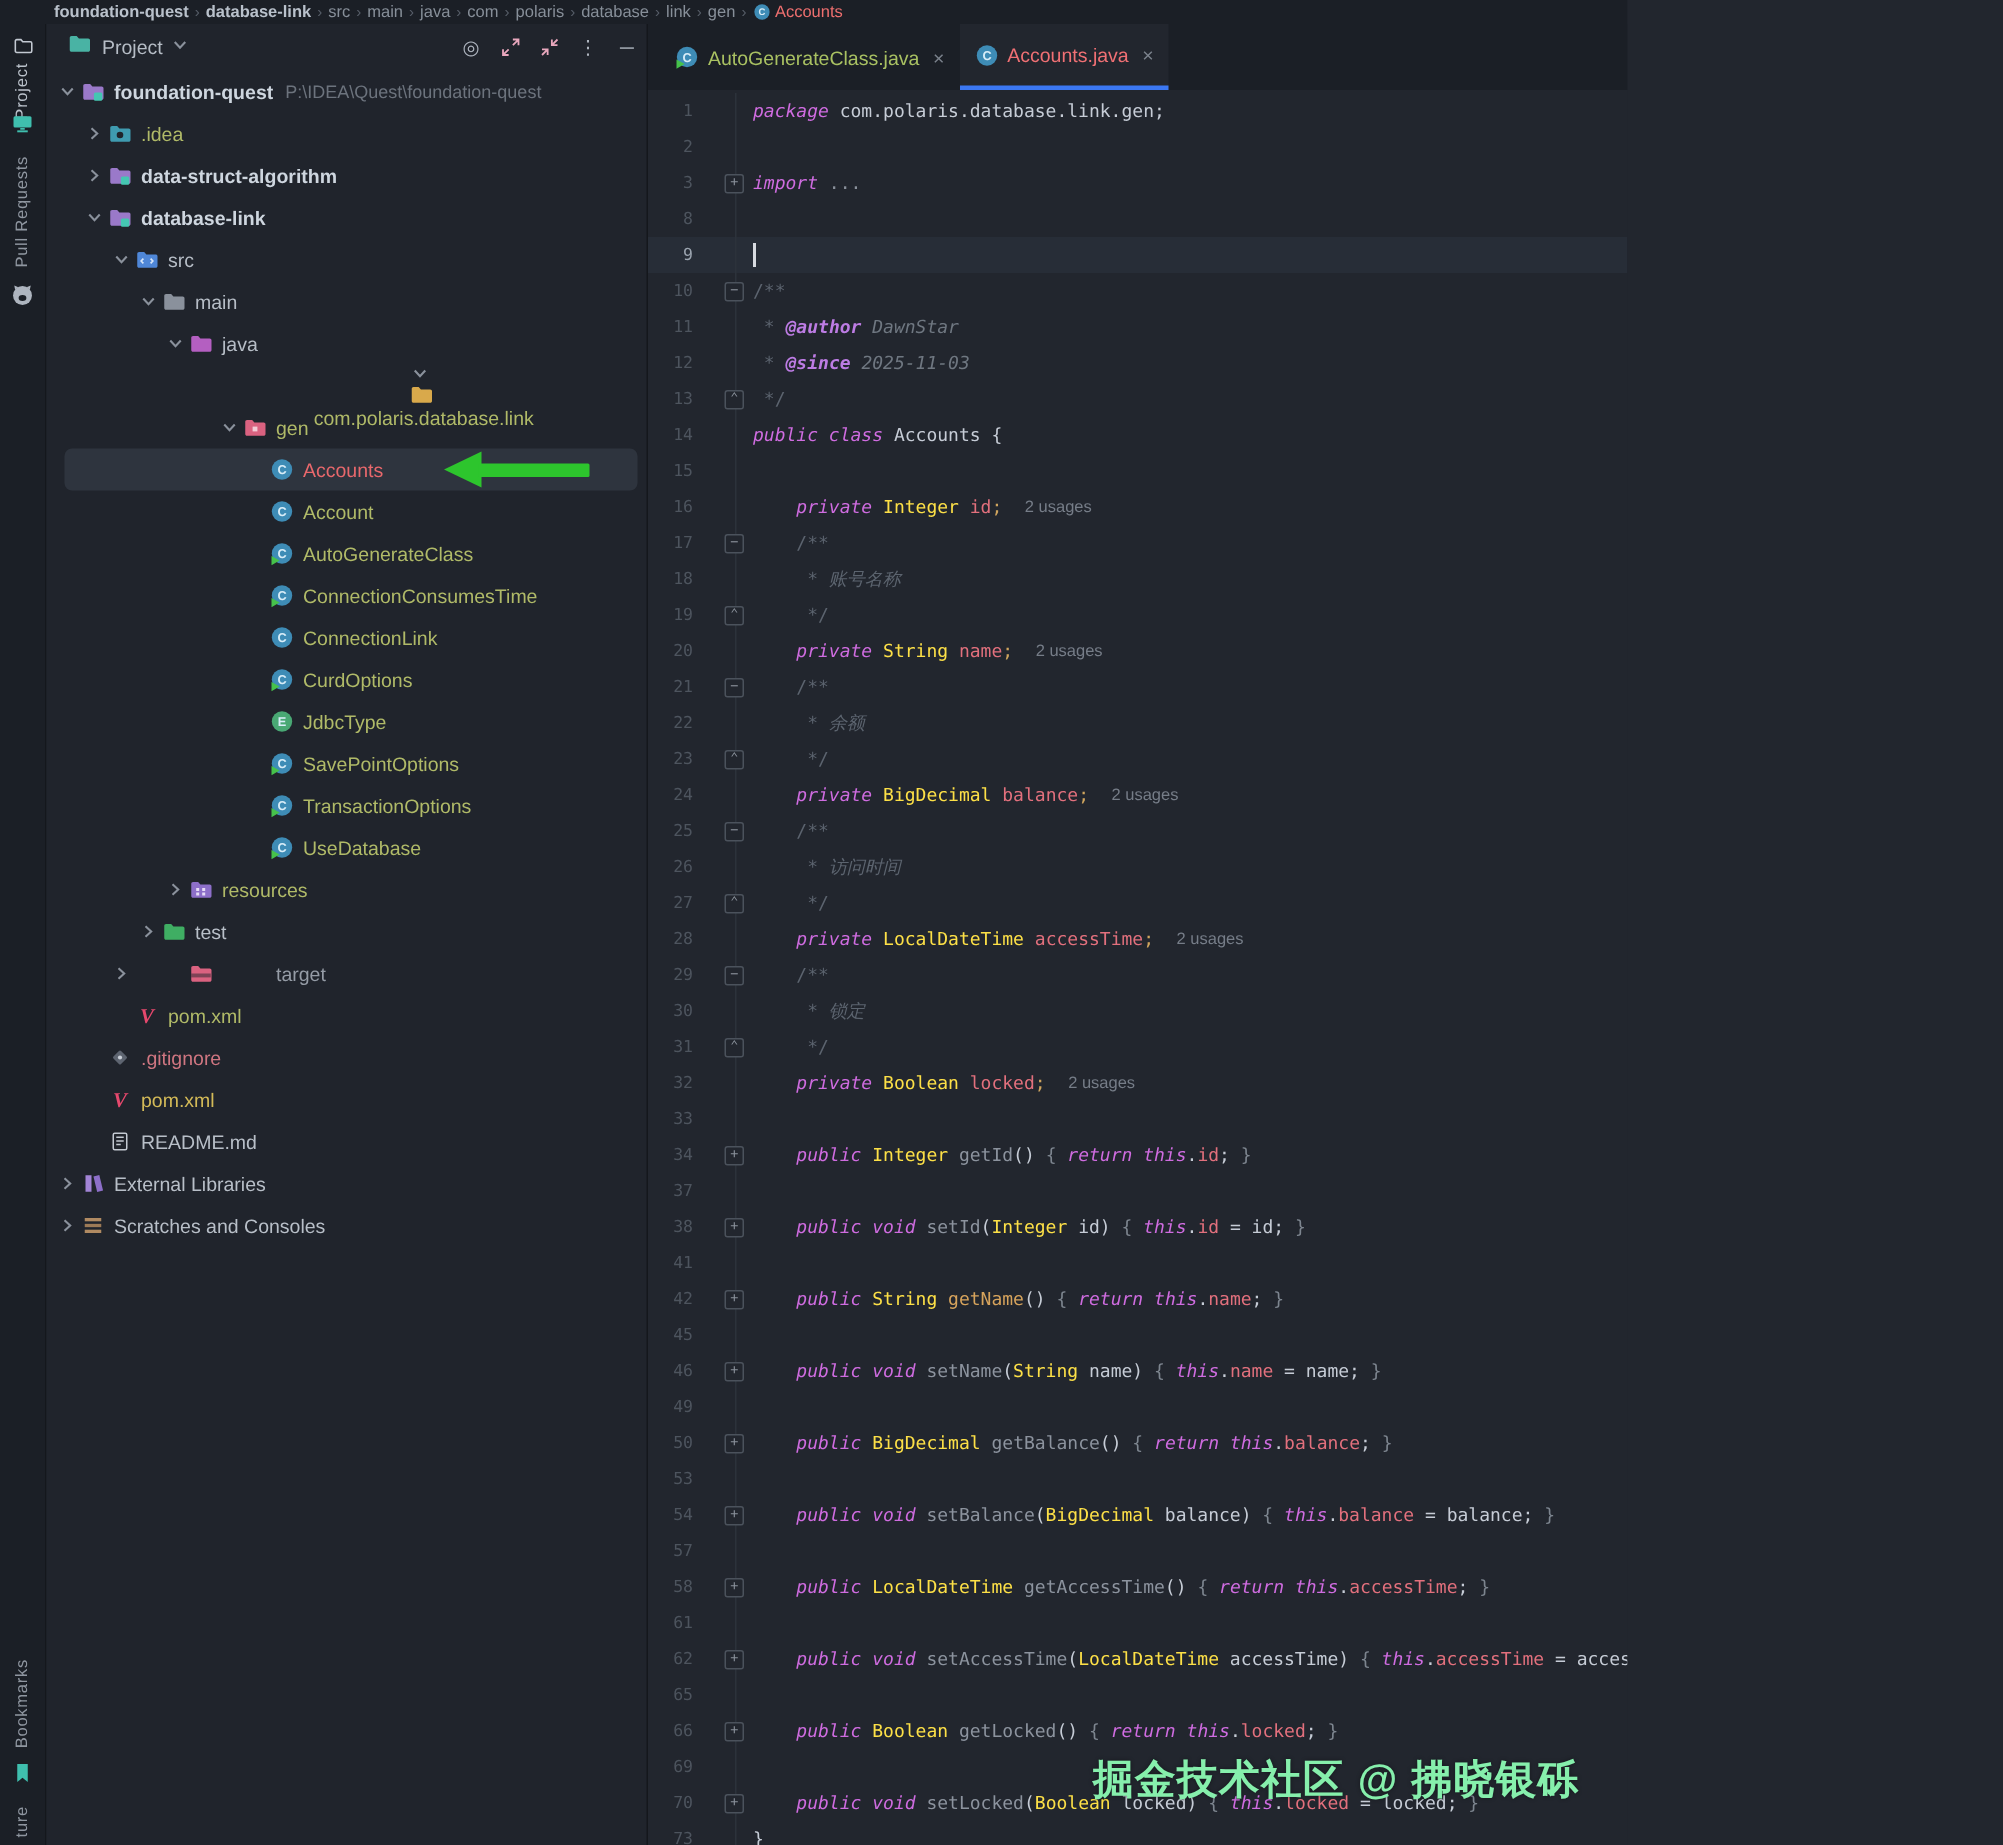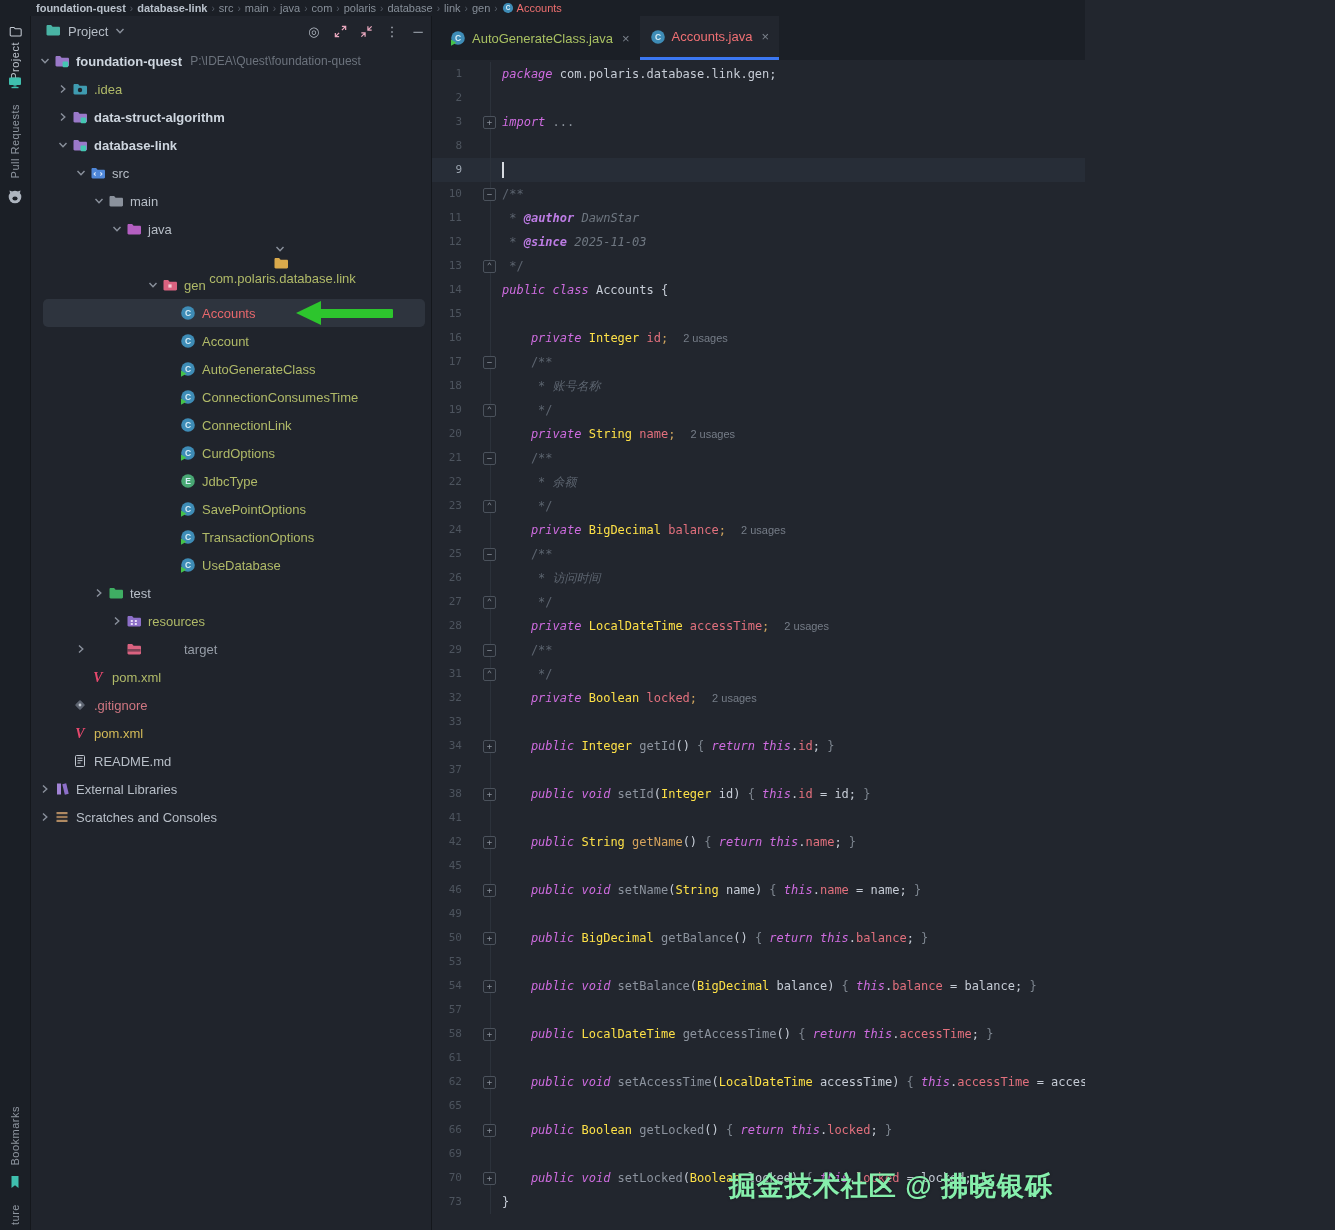--- a/index.html
+++ b/index.html
@@ -429,51 +429,51 @@
             <span class="chev-slot"></span>
             <span class="ticon">
               <svg width="16" height="16" viewBox="0 0 16 16">
                 <circle cx="8" cy="8" r="6.8" fill="#3e8cb6"></circle>
                 <text x="8" y="11" text-anchor="middle" font-size="8.5" font-weight="bold" fill="#d8edf8" font-family="sans-serif">C</text>
                 <path d="M1 15.8V9.6l5.4 3.1z" fill="#46c24b"></path>
               </svg>
             </span>
             <span class="tlabel c-g">UseDatabase</span>
           </div>
-          <div class="trow" style="padding-left: 61px;">
-            <span class="chev-slot">
-              <svg width="12" height="12" viewBox="0 0 12 12">
-                <path d="M4 2.5 7.8 6 4 9.5" stroke="#8a919c" stroke-width="1.4" fill="none"></path>
-              </svg>
-            </span>
-            <span class="ticon">
-              <svg width="16" height="16" viewBox="0 0 16 16">
-                <path d="M1.5 4.2c0-.7.5-1.2 1.2-1.2h3.4l1.5 1.7h6.2c.7 0 1.2.5 1.2 1.2v6.4c0 .7-.5 1.2-1.2 1.2H2.7c-.7 0-1.2-.5-1.2-1.2z" fill="#3fae63"></path>
-              </svg>
-            </span>
-            <span class="tlabel c-lt">test</span>
-          </div>
           <div class="trow" style="padding-left: 79px;">
             <span class="chev-slot">
               <svg width="12" height="12" viewBox="0 0 12 12">
                 <path d="M4 2.5 7.8 6 4 9.5" stroke="#8a919c" stroke-width="1.4" fill="none"></path>
               </svg>
             </span>
             <span class="ticon">
               <svg width="16" height="16" viewBox="0 0 16 16">
                 <path d="M1.5 4.2c0-.7.5-1.2 1.2-1.2h3.4l1.5 1.7h6.2c.7 0 1.2.5 1.2 1.2v6.4c0 .7-.5 1.2-1.2 1.2H2.7c-.7 0-1.2-.5-1.2-1.2z" fill="#8d6fc9"></path>
                 <g fill="#e6dcf6">
                   <rect x="4.8" y="7" width="2" height="2"></rect>
                   <rect x="8.8" y="7" width="2" height="2"></rect>
                   <rect x="4.8" y="10" width="2" height="2"></rect>
                   <rect x="8.8" y="10" width="2" height="2"></rect>
                 </g>
               </svg>
             </span>
             <span class="tlabel c-g">resources</span>
+          </div>
+          <div class="trow" style="padding-left: 61px;">
+            <span class="chev-slot">
+              <svg width="12" height="12" viewBox="0 0 12 12">
+                <path d="M4 2.5 7.8 6 4 9.5" stroke="#8a919c" stroke-width="1.4" fill="none"></path>
+              </svg>
+            </span>
+            <span class="ticon">
+              <svg width="16" height="16" viewBox="0 0 16 16">
+                <path d="M1.5 4.2c0-.7.5-1.2 1.2-1.2h3.4l1.5 1.7h6.2c.7 0 1.2.5 1.2 1.2v6.4c0 .7-.5 1.2-1.2 1.2H2.7c-.7 0-1.2-.5-1.2-1.2z" fill="#3fae63"></path>
+              </svg>
+            </span>
+            <span class="tlabel c-lt">test</span>
           </div>
           <div class="trow" style="padding-left: 43px; gap: 36px;">
             <span class="chev-slot">
               <svg width="12" height="12" viewBox="0 0 12 12">
                 <path d="M4 2.5 7.8 6 4 9.5" stroke="#8a919c" stroke-width="1.4" fill="none"></path>
               </svg>
             </span>
             <span class="ticon">
               <svg width="16" height="16" viewBox="0 0 16 16">
                 <path d="M1.5 4.2c0-.7.5-1.2 1.2-1.2h3.4l1.5 1.7h6.2c.7 0 1.2.5 1.2 1.2v6.4c0 .7-.5 1.2-1.2 1.2H2.7c-.7 0-1.2-.5-1.2-1.2z" fill="#da6280"></path>
@@ -599,20 +599,21 @@
           <div class="cl"><span class="ln">20</span><span class="fd"></span><span class="ct"><span class="tk-kw">    private </span><span class="tk-type">String </span><span class="tk-fld">name</span><span class="tk-semi">;</span><span class="inlay">2 usages</span></span></div>
           <div class="cl"><span class="ln">21</span><span class="fd"><span class="foldbox">−</span></span><span class="ct"><span class="tk-cmt">    /**</span></span></div>
           <div class="cl"><span class="ln">22</span><span class="fd"></span><span class="ct"><span class="tk-cmti">     * 余额</span></span></div>
           <div class="cl"><span class="ln">23</span><span class="fd"><span class="foldbox">⌃</span></span><span class="ct"><span class="tk-cmt">     */</span></span></div>
           <div class="cl"><span class="ln">24</span><span class="fd"></span><span class="ct"><span class="tk-kw">    private </span><span class="tk-type">BigDecimal </span><span class="tk-fld">balance</span><span class="tk-semi">;</span><span class="inlay">2 usages</span></span></div>
           <div class="cl"><span class="ln">25</span><span class="fd"><span class="foldbox">−</span></span><span class="ct"><span class="tk-cmt">    /**</span></span></div>
           <div class="cl"><span class="ln">26</span><span class="fd"></span><span class="ct"><span class="tk-cmti">     * 访问时间</span></span></div>
           <div class="cl"><span class="ln">27</span><span class="fd"><span class="foldbox">⌃</span></span><span class="ct"><span class="tk-cmt">     */</span></span></div>
           <div class="cl"><span class="ln">28</span><span class="fd"></span><span class="ct"><span class="tk-kw">    private </span><span class="tk-type">LocalDateTime </span><span class="tk-fld">accessTime</span><span class="tk-semi">;</span><span class="inlay">2 usages</span></span></div>
           <div class="cl"><span class="ln">29</span><span class="fd"><span class="foldbox">−</span></span><span class="ct"><span class="tk-cmt">    /**</span></span></div>
+          <div class="cl"><span class="ln">30</span><span class="fd"></span><span class="ct"><span class="tk-cmti">     * 锁定</span></span></div>
           <div class="cl"><span class="ln">31</span><span class="fd"><span class="foldbox">⌃</span></span><span class="ct"><span class="tk-cmt">     */</span></span></div>
           <div class="cl"><span class="ln">32</span><span class="fd"></span><span class="ct"><span class="tk-kw">    private </span><span class="tk-type">Boolean </span><span class="tk-fld">locked</span><span class="tk-semi">;</span><span class="inlay">2 usages</span></span></div>
           <div class="cl"><span class="ln">33</span><span class="fd"></span><span class="ct"></span></div>
           <div class="cl"><span class="ln">34</span><span class="fd"><span class="foldbox">+</span></span><span class="ct"><span class="tk-kw">    public </span><span class="tk-type">Integer </span><span class="tk-mth">getId</span><span class="tk-pln">() </span><span class="tk-brc">{ </span><span class="tk-kw">return </span><span class="tk-kw">this</span><span class="tk-pln">.</span><span class="tk-fld">id</span><span class="tk-pln">; </span><span class="tk-brc">}</span></span></div>
           <div class="cl"><span class="ln">37</span><span class="fd"></span><span class="ct"></span></div>
           <div class="cl"><span class="ln">38</span><span class="fd"><span class="foldbox">+</span></span><span class="ct"><span class="tk-kw">    public void </span><span class="tk-mth">setId</span><span class="tk-pln">(</span><span class="tk-type">Integer</span><span class="tk-pln"> id) </span><span class="tk-brc">{ </span><span class="tk-kw">this</span><span class="tk-pln">.</span><span class="tk-fld">id</span><span class="tk-pln"> = id; </span><span class="tk-brc">}</span></span></div>
           <div class="cl"><span class="ln">41</span><span class="fd"></span><span class="ct"></span></div>
           <div class="cl"><span class="ln">42</span><span class="fd"><span class="foldbox">+</span></span><span class="ct"><span class="tk-kw">    public </span><span class="tk-type">String </span><span class="tk-mthy">getName</span><span class="tk-pln">() </span><span class="tk-brc">{ </span><span class="tk-kw">return </span><span class="tk-kw">this</span><span class="tk-pln">.</span><span class="tk-fld">name</span><span class="tk-pln">; </span><span class="tk-brc">}</span></span></div>
           <div class="cl"><span class="ln">45</span><span class="fd"></span><span class="ct"></span></div>
           <div class="cl"><span class="ln">46</span><span class="fd"><span class="foldbox">+</span></span><span class="ct"><span class="tk-kw">    public void </span><span class="tk-mth">setName</span><span class="tk-pln">(</span><span class="tk-type">String</span><span class="tk-pln"> name) </span><span class="tk-brc">{ </span><span class="tk-kw">this</span><span class="tk-pln">.</span><span class="tk-fld">name</span><span class="tk-pln"> = name; </span><span class="tk-brc">}</span></span></div>

